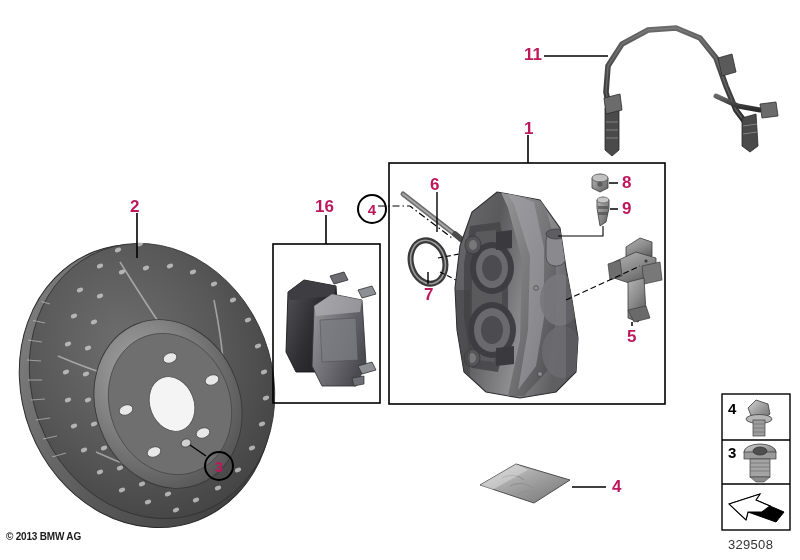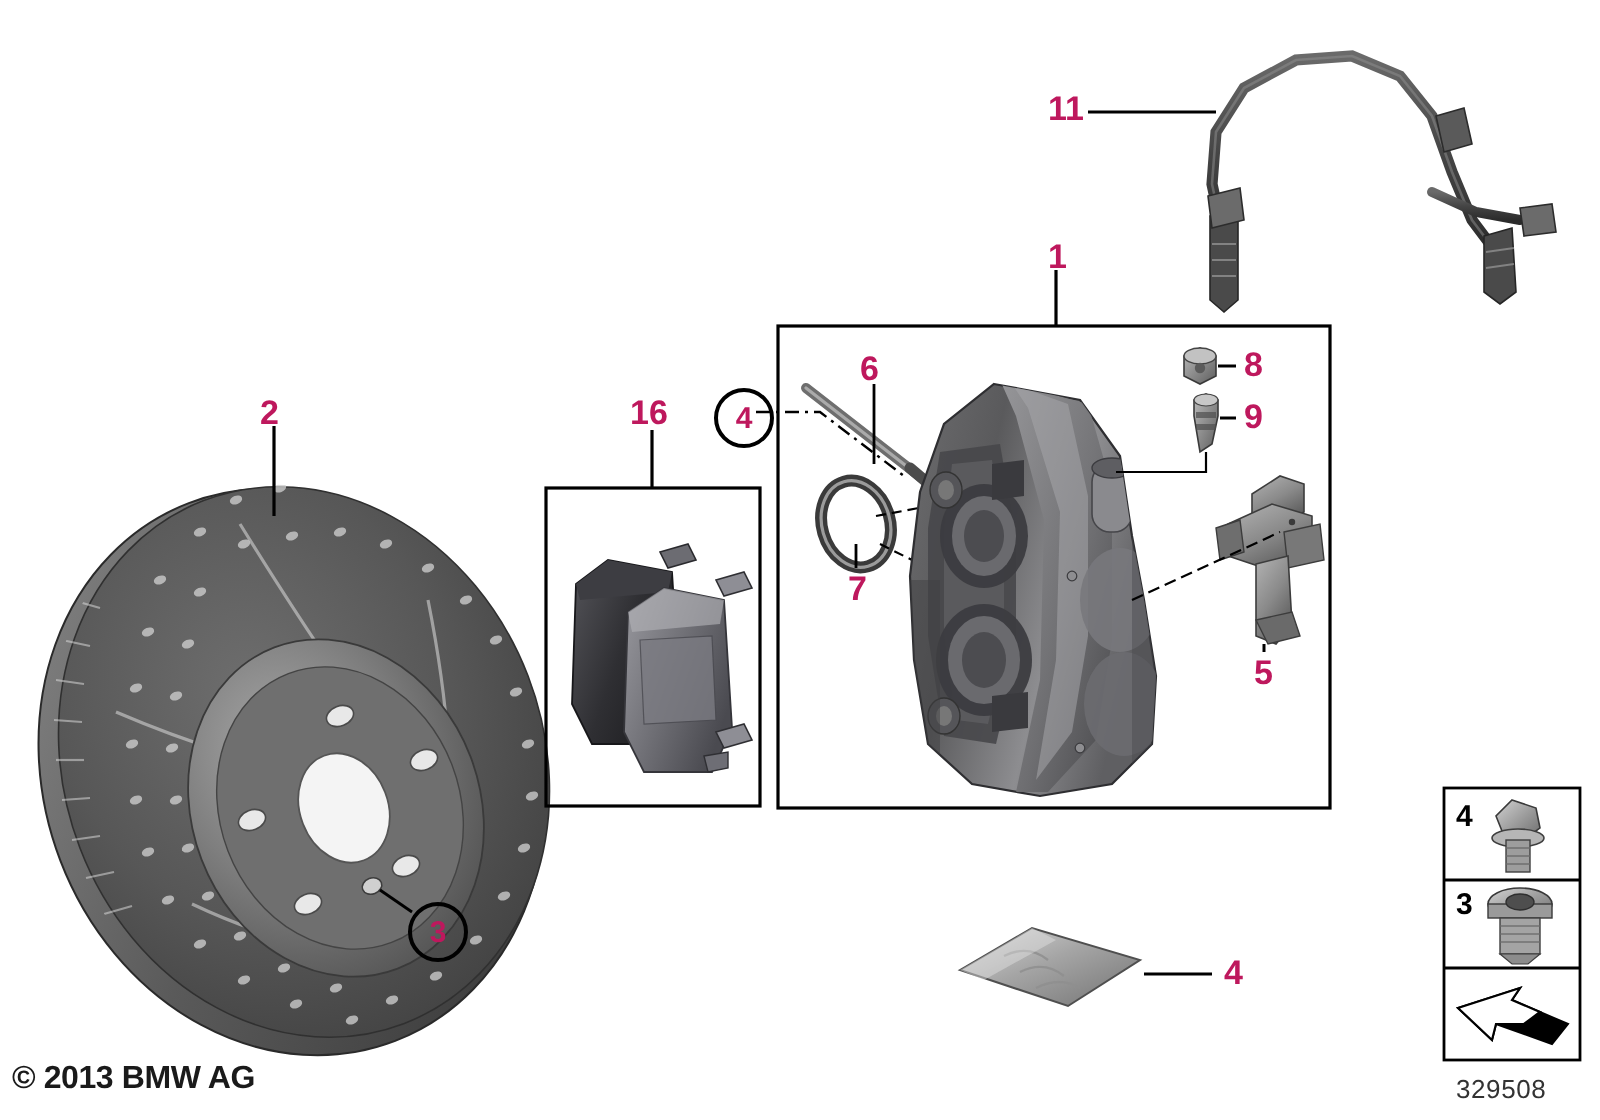--- a/index.html
+++ b/index.html
@@ -48,21 +48,21 @@
     font-weight: bold;
     font-size: 15px;
     color: #000;
   }
   #copyright {
     position: absolute;
     left: 6px;
     top: 531px;
     font-family: "Liberation Sans", sans-serif;
     font-weight: bold;
-    font-size: 16px;
+    font-size: 10px;
     color: #1a1a1a;
     letter-spacing: -0.2px;
   }
   #diagram-number {
     position: absolute;
     left: 728px;
     top: 537px;
     font-family: "Liberation Sans", sans-serif;
     font-size: 13px;
     color: #333333;

